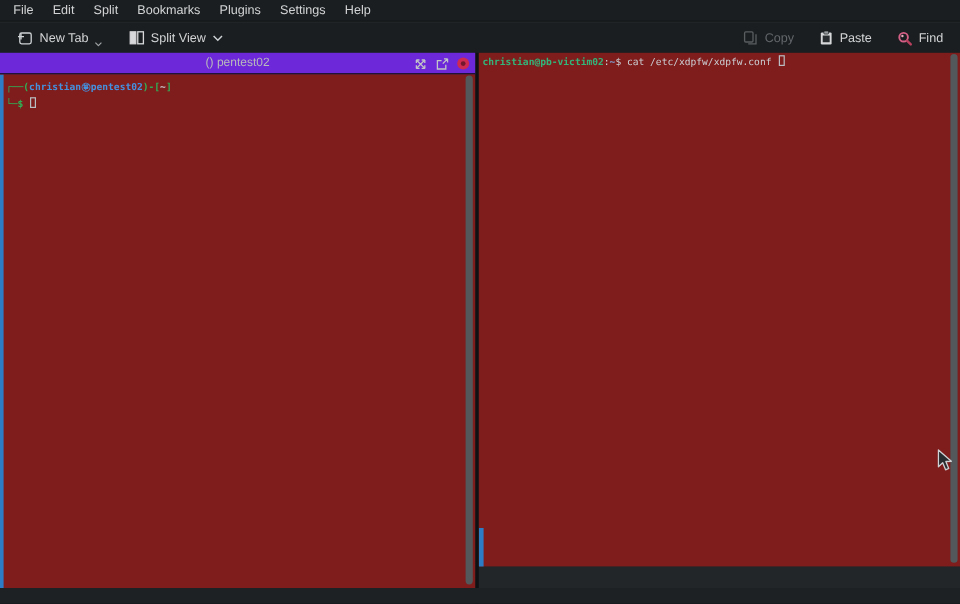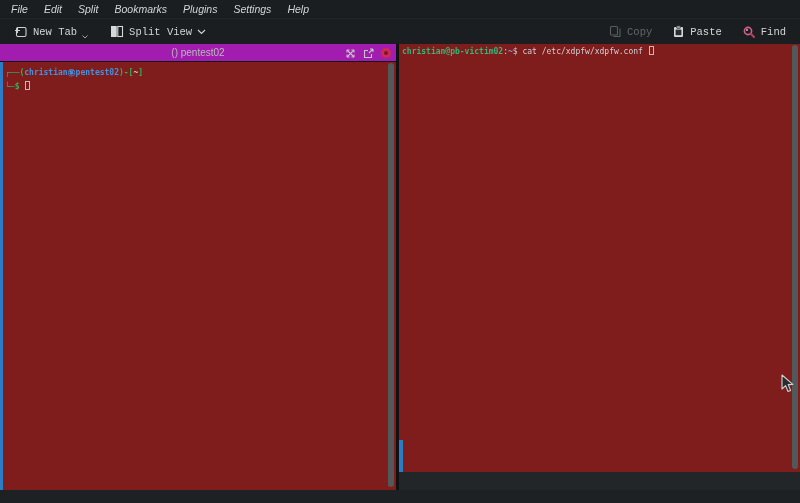--- a/index.html
+++ b/index.html
@@ -6,47 +6,46 @@
   body { font-family:"Liberation Sans", sans-serif; background:#101214; }
   #window {
     position:relative; width:800px; height:503px; overflow:hidden;
     background:#232629;
   }
   
   #menubar {
     position:absolute; left:0; top:0; width:800px; height:18px;
     background:#1b1e20; display:flex; align-items:center; padding-left:3px;
     border-bottom:1px solid #17191b;
-    font-style:italic;
   }
   .menu-item {
     color:#d2d4d5; font-size:10.5px; padding:0 8px; height:18px;
     display:flex; align-items:center; cursor:default;
   }
   
   #toolbar {
     position:absolute; left:0; top:19px; width:800px; height:25px;
     background:#1b1e20; display:flex; align-items:center; padding:0 8px;
   }
   .tool-btn {
     display:flex; align-items:center; gap:5px; color:#d2d4d5;
-    font-size:10.5px; padding:3px 6px; border-radius:3px;font-family:Liberation Mono, monospace;
+    font-size:10.5px; padding:3px 6px; border-radius:3px;
   }
   .tool-btn.disabled { color:#63676b;text-align:center; }
   .tool-btn.disabled svg { opacity:.55; }
   .toolbar-spacer { flex:1; }
   .icon-svg { display:block; }
   
   #splits { position:absolute; left:0; top:44px; width:800px; height:459px; display:flex; }
   .pane { position:relative; height:100%; }
   #pane-left { width:396px; }
   #divider { width:3px; background:#0f1113; height:100%; }
   #pane-right { width:401px; }
   .pane-titlebar {
-    position:relative; height:18px; background:#a21caf;
+    position:relative; height:18px; background:#6d28d9;
     display:flex; align-items:center; justify-content:center;
     border-bottom:1px solid #0e1012;
   }
   .pane-title { color:#b8babc; font-size:10px; }
   .titlebar-icons {
     position:absolute; right:5px; top:0; height:18px;
     display:flex; align-items:center; gap:7px;
   }
   .close-btn {
     width:10px; height:10px; border-radius:50%;

